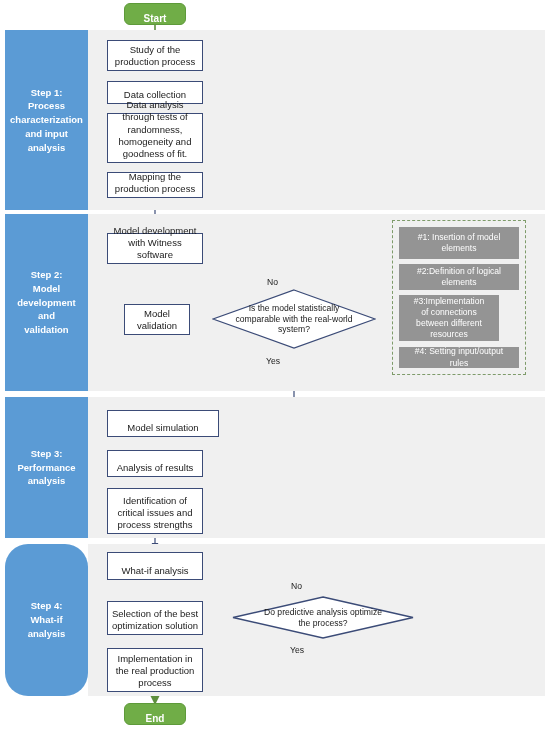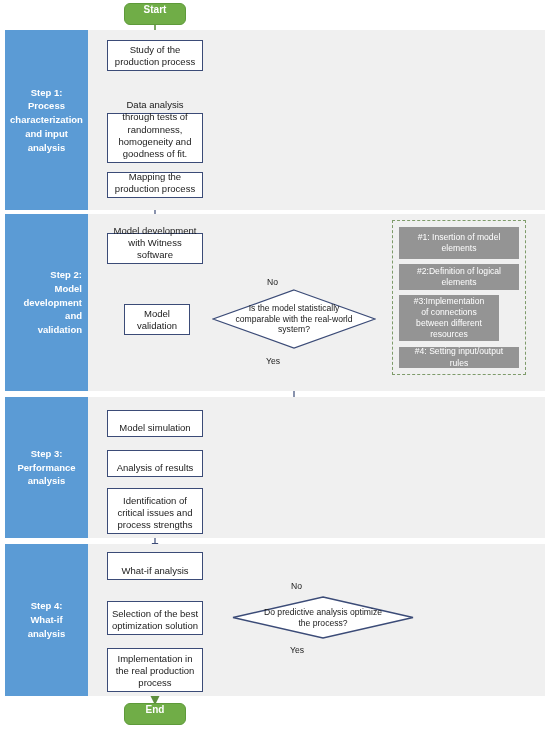--- a/index.html
+++ b/index.html
@@ -9,21 +9,21 @@
   .band{position:absolute;background:#5B9BD5;display:flex;align-items:center;justify-content:center;text-align:center;}
   .band-label{color:#ffffff;font-weight:bold;font-size:9.5px;line-height:1.45;padding:0 6px;}
 
   .panel{position:absolute;background:#F0F0F0;}
 
   .node{position:absolute;background:#ffffff;border:1.3px solid #3B4B77;
         display:flex;align-items:flex-end;justify-content:center;text-align:center;
         font-size:9.5px;color:#1a1a1a;line-height:1.28;box-sizing:border-box;padding:2px 3px;}
 
   .term{position:absolute;background:#70AD47;border:1.2px solid #5E9A3A;border-radius:6px;
-        display:flex;align-items:flex-start;justify-content:center;text-align:center;
+        display:flex;align-items:flex-end;justify-content:center;text-align:center;
         color:#ffffff;font-weight:bold;font-size:10px;box-sizing:border-box;}
 
   .diamond{position:absolute;}
   .diamond .dtext{position:absolute;left:0;top:0;width:100%;height:100%;
         display:flex;align-items:center;justify-content:center;text-align:center;
         font-size:8.6px;color:#1a1a1a;line-height:1.26;box-sizing:border-box;padding:0 22px;}
 
   .dashbox{position:absolute;border:1.4px dashed #7E9B6A;box-sizing:border-box;background:transparent;}
   .graybox{position:absolute;background:#949494;display:flex;align-items:center;justify-content:center;
         text-align:center;color:#ffffff;font-size:8.6px;line-height:1.3;box-sizing:border-box;padding:2px 11px;}
@@ -111,54 +111,57 @@
   <div class="band" style="left:5px;top:30px;width:83px;height:180px;">
     <div class="band-label">
       <span>Step 1:</span><br>
       <span>Process</span><br>
       <span>characterization</span><br>
       <span>and input</span><br>
       <span>analysis</span>
     </div>
   </div>
 
-  <div class="band" style="left:5px;top:214px;width:83px;height:177px;text-align:right;">
+  <div class="band" style="left:5px;top:214px;width:83px;height:177px;">
     <div class="band-label">
       <span>Step 2:</span><br>
       <span>Model</span><br>
       <span>development and</span><br>
       <span>validation</span>
     </div>
   </div>
 
   <div class="band" style="left:5px;top:397px;width:83px;height:141px;">
     <div class="band-label">
       <span>Step 3:</span><br>
       <span>Performance</span><br>
       <span>analysis</span>
     </div>
   </div>
 
-  <div class="band" style="left:5px;top:544px;width:83px;height:152px;">
+  <div class="band" style="left:5px;top:544px;width:83px;height:152px;border-radius:23px;">
     <div class="band-label">
       <span>Step 4:</span><br>
       <span>What-if analysis</span>
     </div>
   </div>
 
   <div class="term" style="left:124px;top:3px;width:62px;height:22px;">
     <span>Start</span>
   </div>
 
   <div class="term" style="left:124px;top:703px;width:62px;height:22px;">
     <span>End</span>
   </div>
 
   <div class="node" style="left:107px;top:40px;width:96px;height:31px;">
     <span>Study of the production process</span>
+  </div>
+  <div class="node" style="left:107px;top:81px;width:96px;height:23px;">
+    <span>Data collection</span>
   </div>
   <div class="node" style="left:107px;top:113px;width:96px;height:50px;">
     <span>Data analysis through tests of randomness, homogeneity and goodness of fit.</span>
   </div>
   <div class="node" style="left:107px;top:172px;width:96px;height:26px;">
     <span>Mapping the production process</span>
   </div>
 
   <div class="node" style="left:107px;top:233px;width:96px;height:31px;">
     <span>Model development with Witness software</span>
@@ -184,21 +187,21 @@
   <div class="graybox" style="left:399px;top:264px;width:120px;height:26px;">
     <span>#2:Definition of logical elements</span>
   </div>
   <div class="graybox" style="left:399px;top:295px;width:100px;height:46px;">
     <span>#3:Implementation of connections between different resources</span>
   </div>
   <div class="graybox" style="left:399px;top:347px;width:120px;height:21px;">
     <span>#4: Setting input/output rules</span>
   </div>
 
-  <div class="node" style="left:107px;top:410px;width:96px;height:27px;">
+  <div class="node" style="left:107px;top:410px;width:112px;height:27px;">
     <span>Model simulation</span>
   </div>
   <div class="node" style="left:107px;top:450px;width:96px;height:27px;">
     <span>Analysis of results</span>
   </div>
   <div class="node" style="left:107px;top:488px;width:96px;height:46px;">
     <span>Identification of critical issues and process strengths</span>
   </div>
 
   <div class="node" style="left:107px;top:552px;width:96px;height:28px;">

